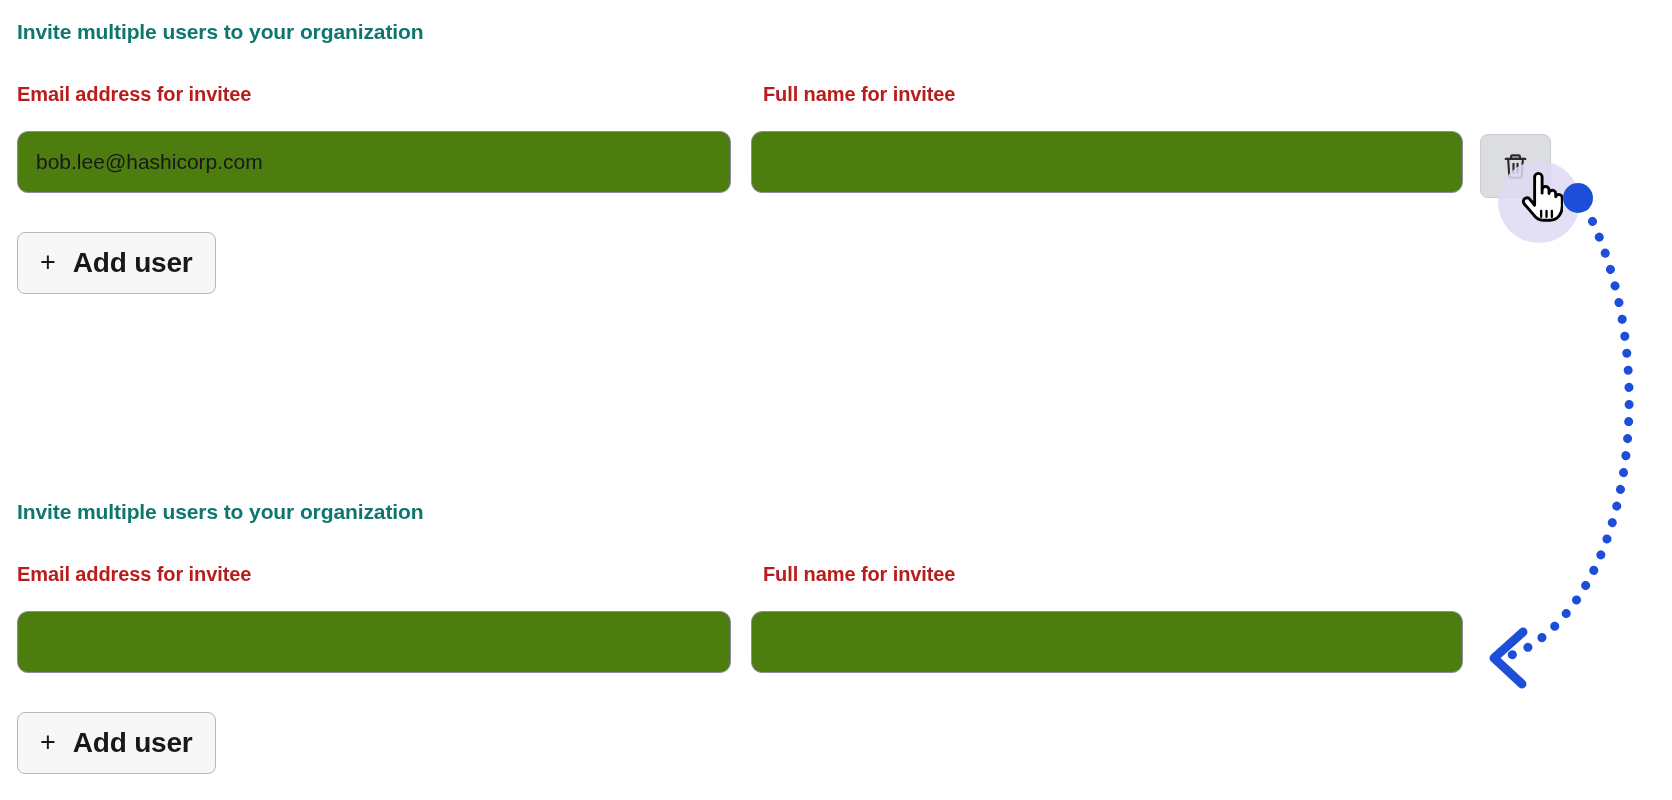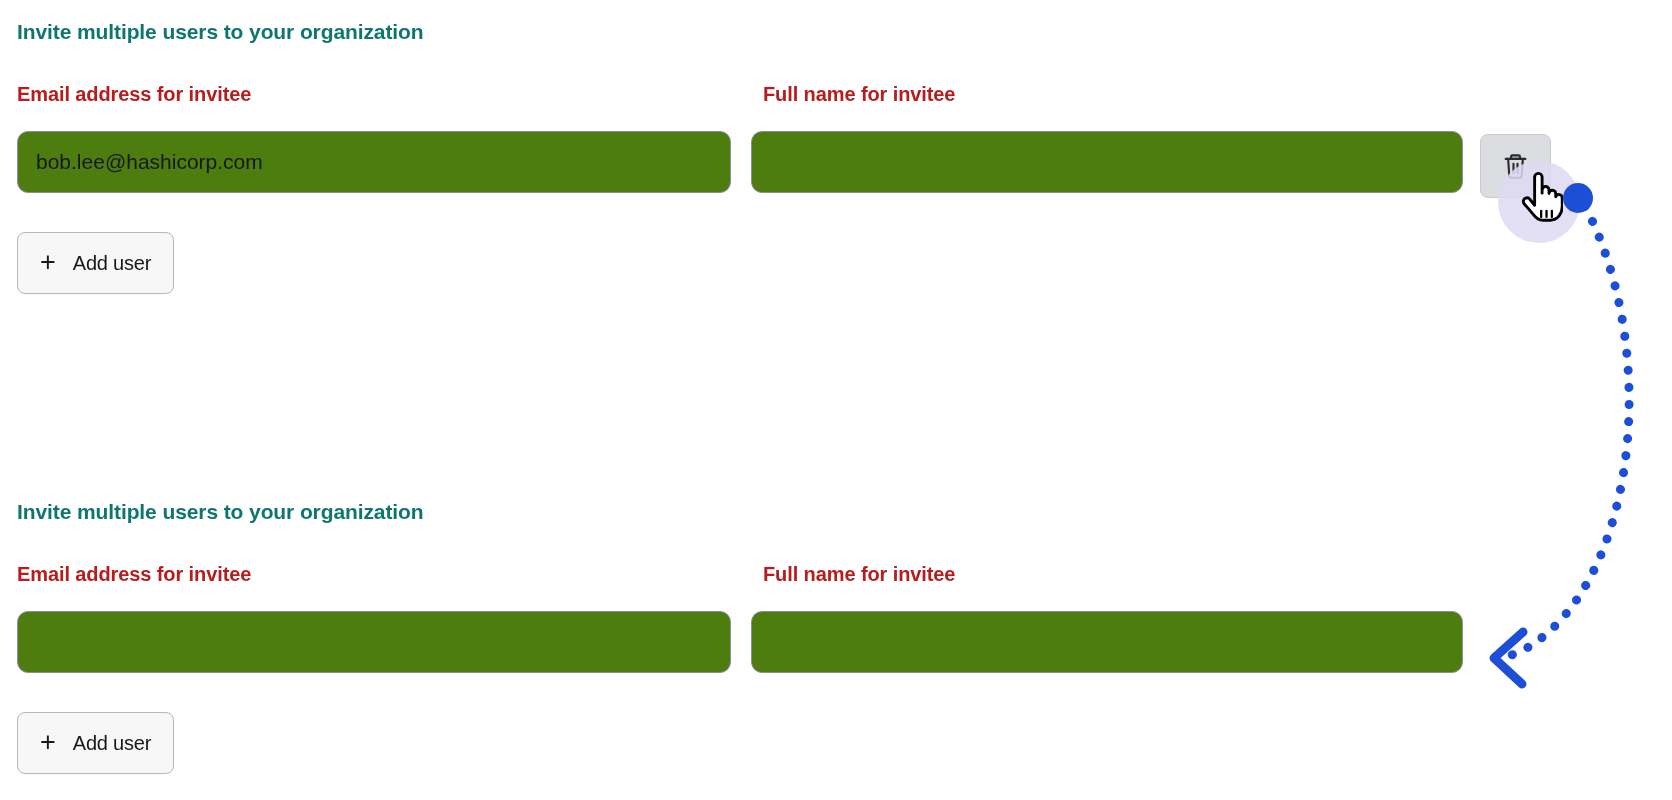--- a/index.html
+++ b/index.html
@@ -98,23 +98,24 @@
     font-family: "Liberation Sans", sans-serif;
   }
   .add-user-button .plus {
     font-size: 27px;
     font-weight: 400;
     color: #18181b;
     line-height: 1;
     margin-top: -2px;
   }
   .add-user-button .label {
-    font-size: 20px;
+    font-size: 28px;
     color: #18181b;
     letter-spacing: -0.2px;
+    font-weight: bold;
   }
 
   
   #annotation {
     position: absolute;
     left: 0; top: 0;
     width: 1672px; height: 800px;
     pointer-events: none;
   }
 

